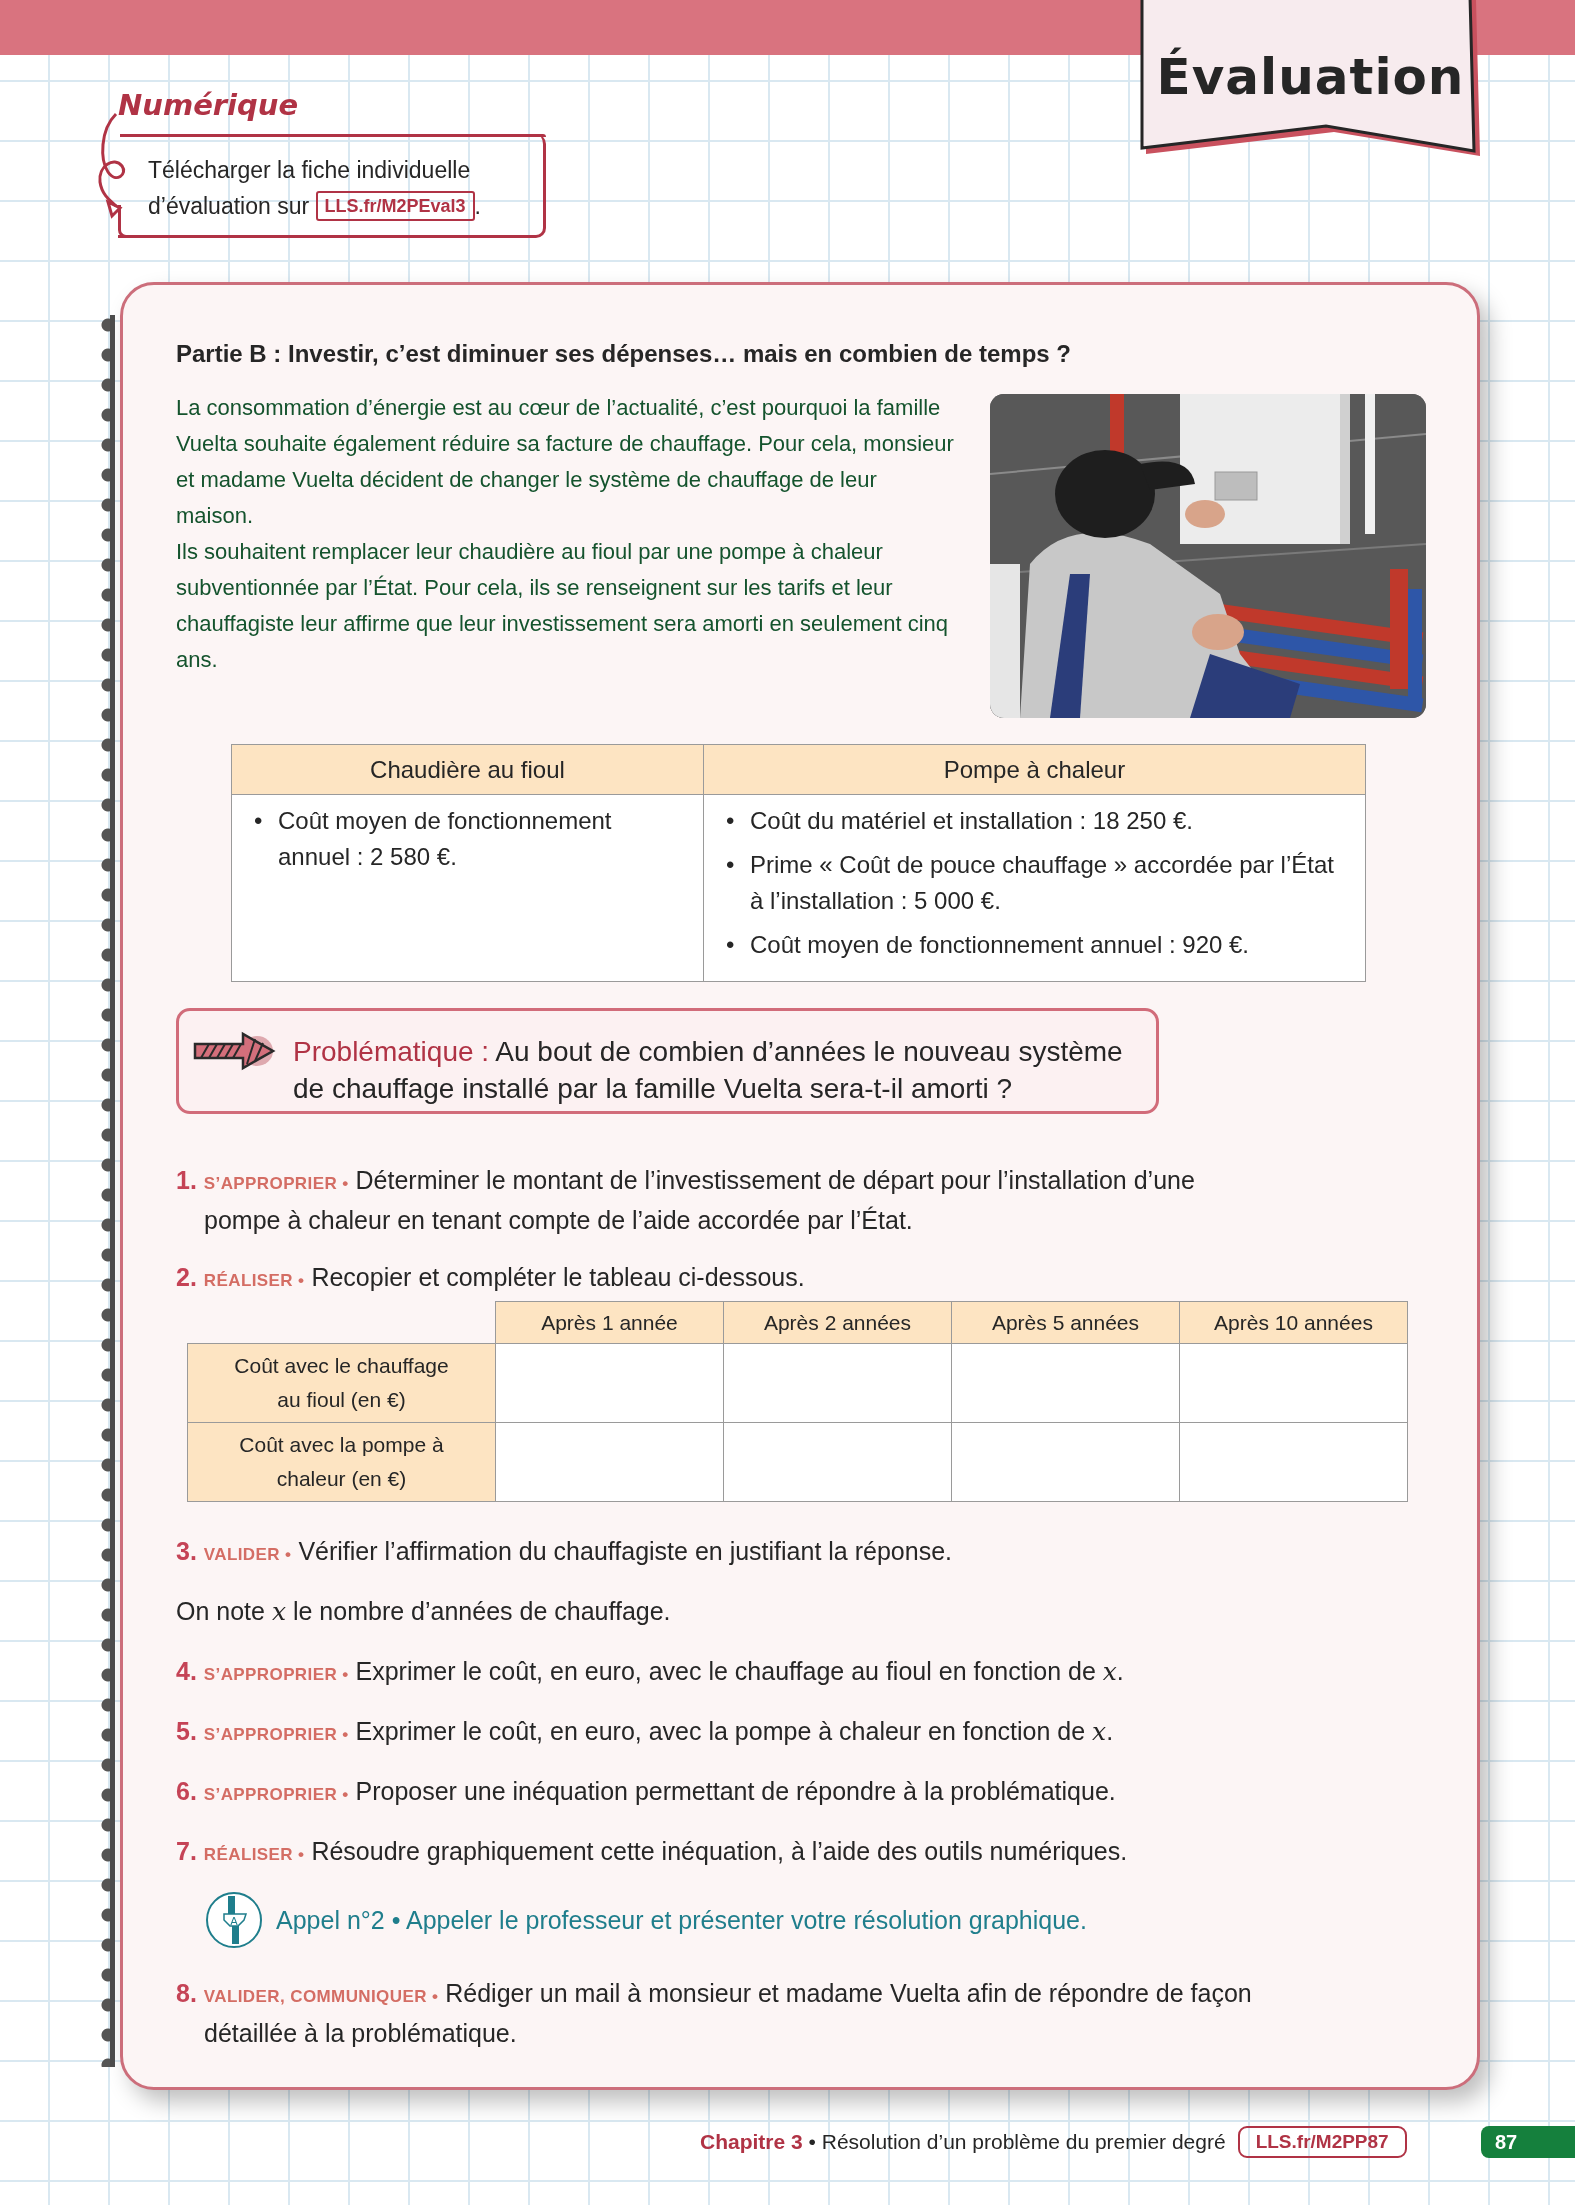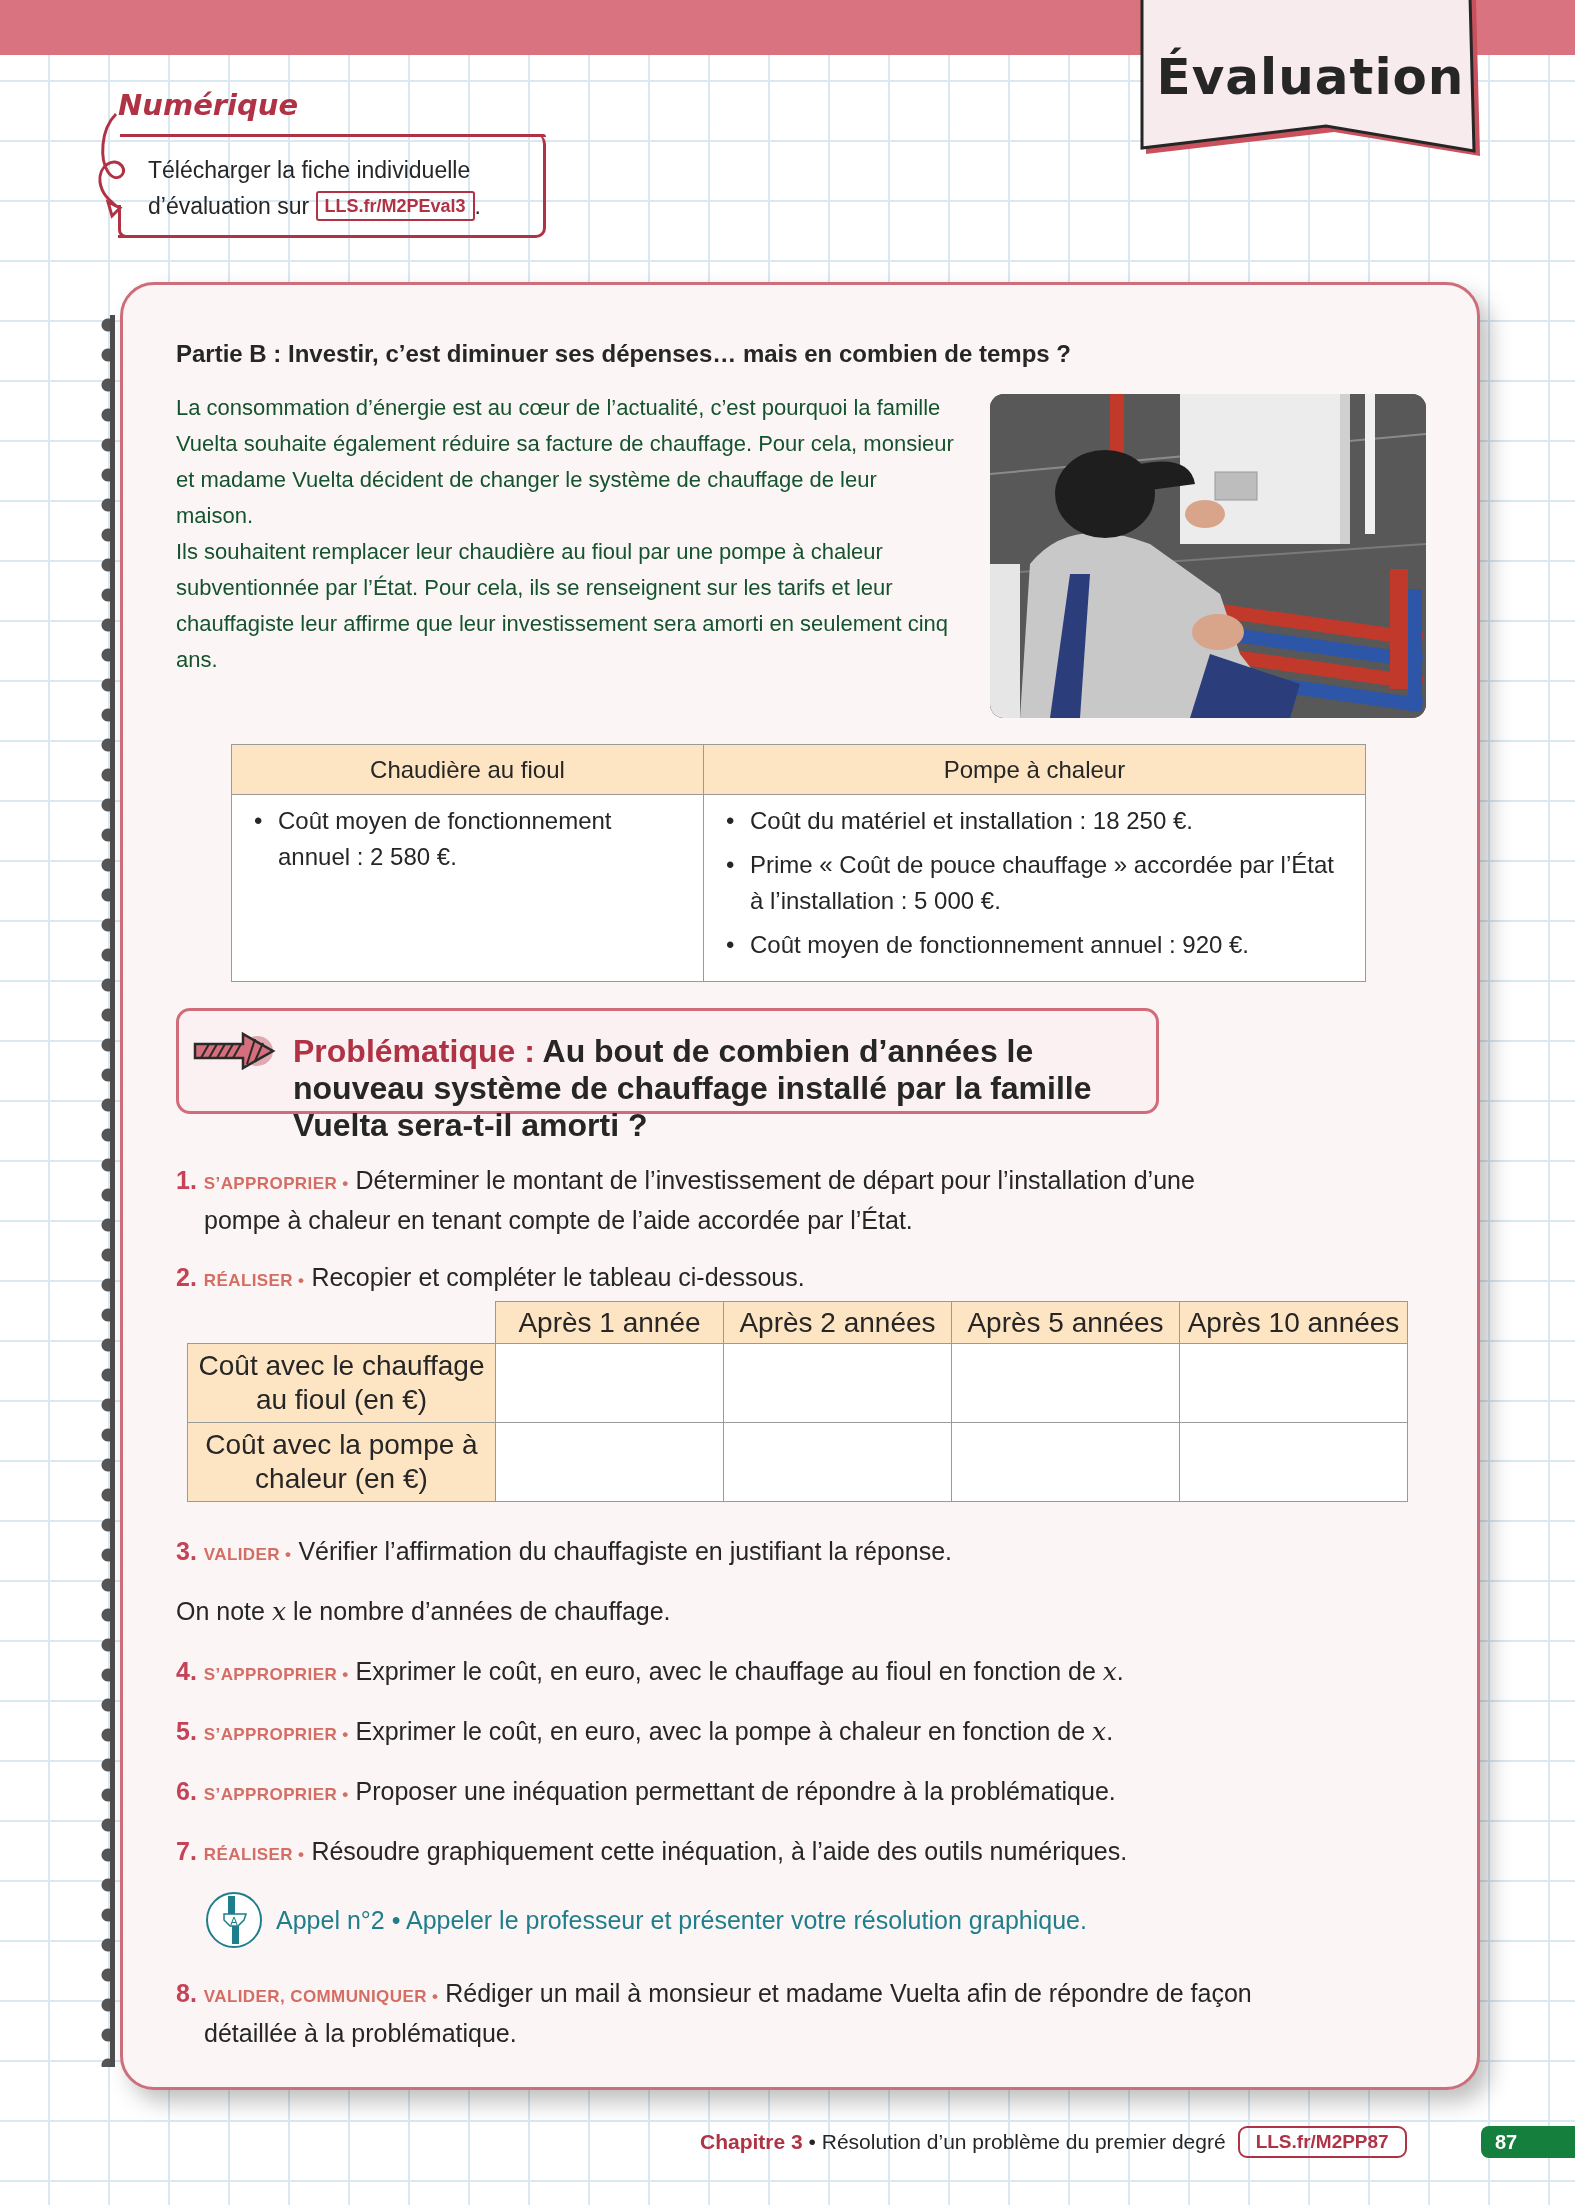--- a/index.html
+++ b/index.html
@@ -113,38 +113,38 @@
   .cmp li::before { content: "•"; position: absolute; left: 8px; top: 0; }
 
   
   .prob {
     position: absolute; left: 176px; top: 1008px; width: 983px; height: 106px;
     border: 3px solid #d16c7a; border-radius: 14px; background: #fcf1f2;
   }
   .prob-arrow { position: absolute; left: 14px; top: 20px; }
   .prob-text {
     position: absolute; left: 114px; top: 22px; width: 850px;
-    font-weight: bold; font-size: 32px; line-height: 37px; color: #262626;
+    font-weight: normal; font-size: 28px; line-height: 37px; color: #262626;
   }
   .prob-label { color: #b03345; }
 
   
   .q {
     position: absolute; left: 176px; width: 1230px;
     font-size: 25px; line-height: 36px; color: #262626; margin-top: 8px;
   }
   .q .num { color: #c54356; font-weight: bold; }
   .q .skill { color: #d46d64; font-weight: bold; font-size: 17px; letter-spacing: 0.4px; }
   .q .cont { padding-left: 28px; display: block; }
   .math { font-family: "DejaVu Serif", serif; font-style: italic; }
 
   
   .fill {
     position: absolute; left: 187px; top: 1301px;
-    font-size: 28px; color: #262626;
+    font-size: 21px; color: #262626;
   }
   .fill td, .fill th {
     border: 1.5px solid #9a9a9a; text-align: center; font-weight: normal;
   }
   .fill th.head { background: #fde4c2; height: 42px; width: 228px; }
   .fill th.corner { border: none; background: transparent; width: 308px; border-bottom: 1.5px solid #9a9a9a; border-right: 1.5px solid #9a9a9a;}
   .fill th.rowh { background: #fde4c2; height: 79px; line-height: 34px; padding: 0 6px; }
   .fill td { background: #ffffff; }
 
   .appel {

